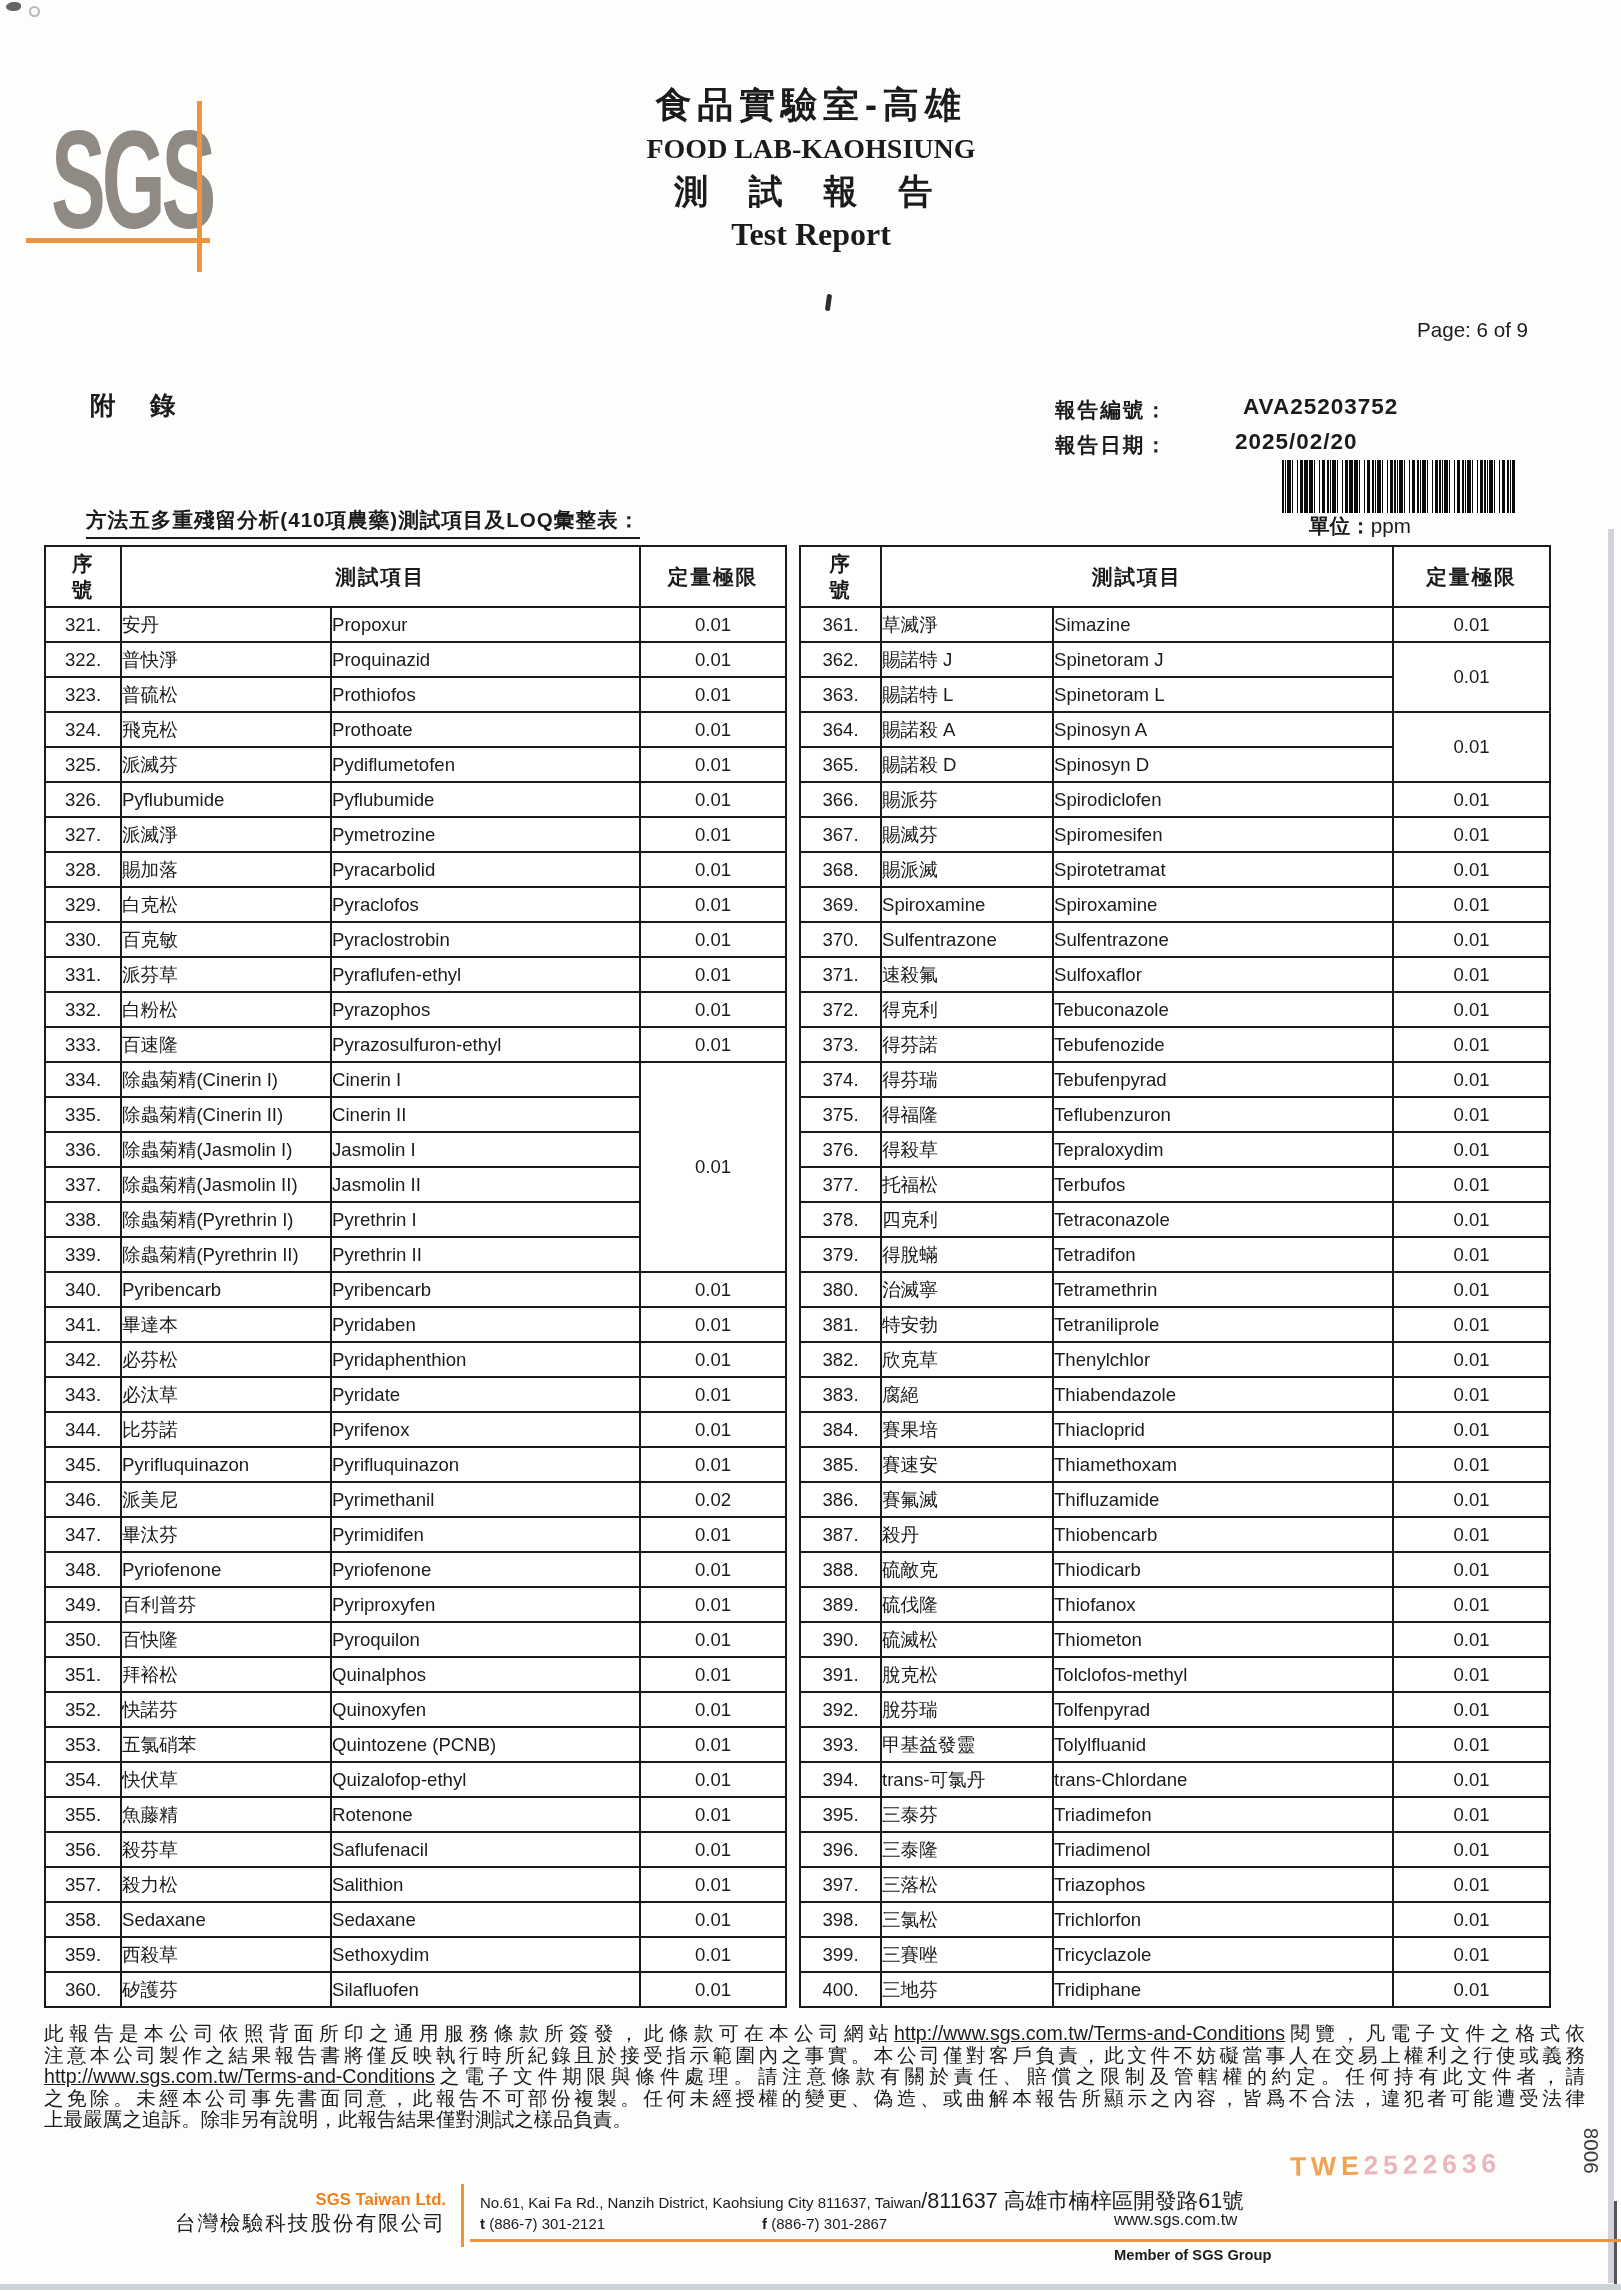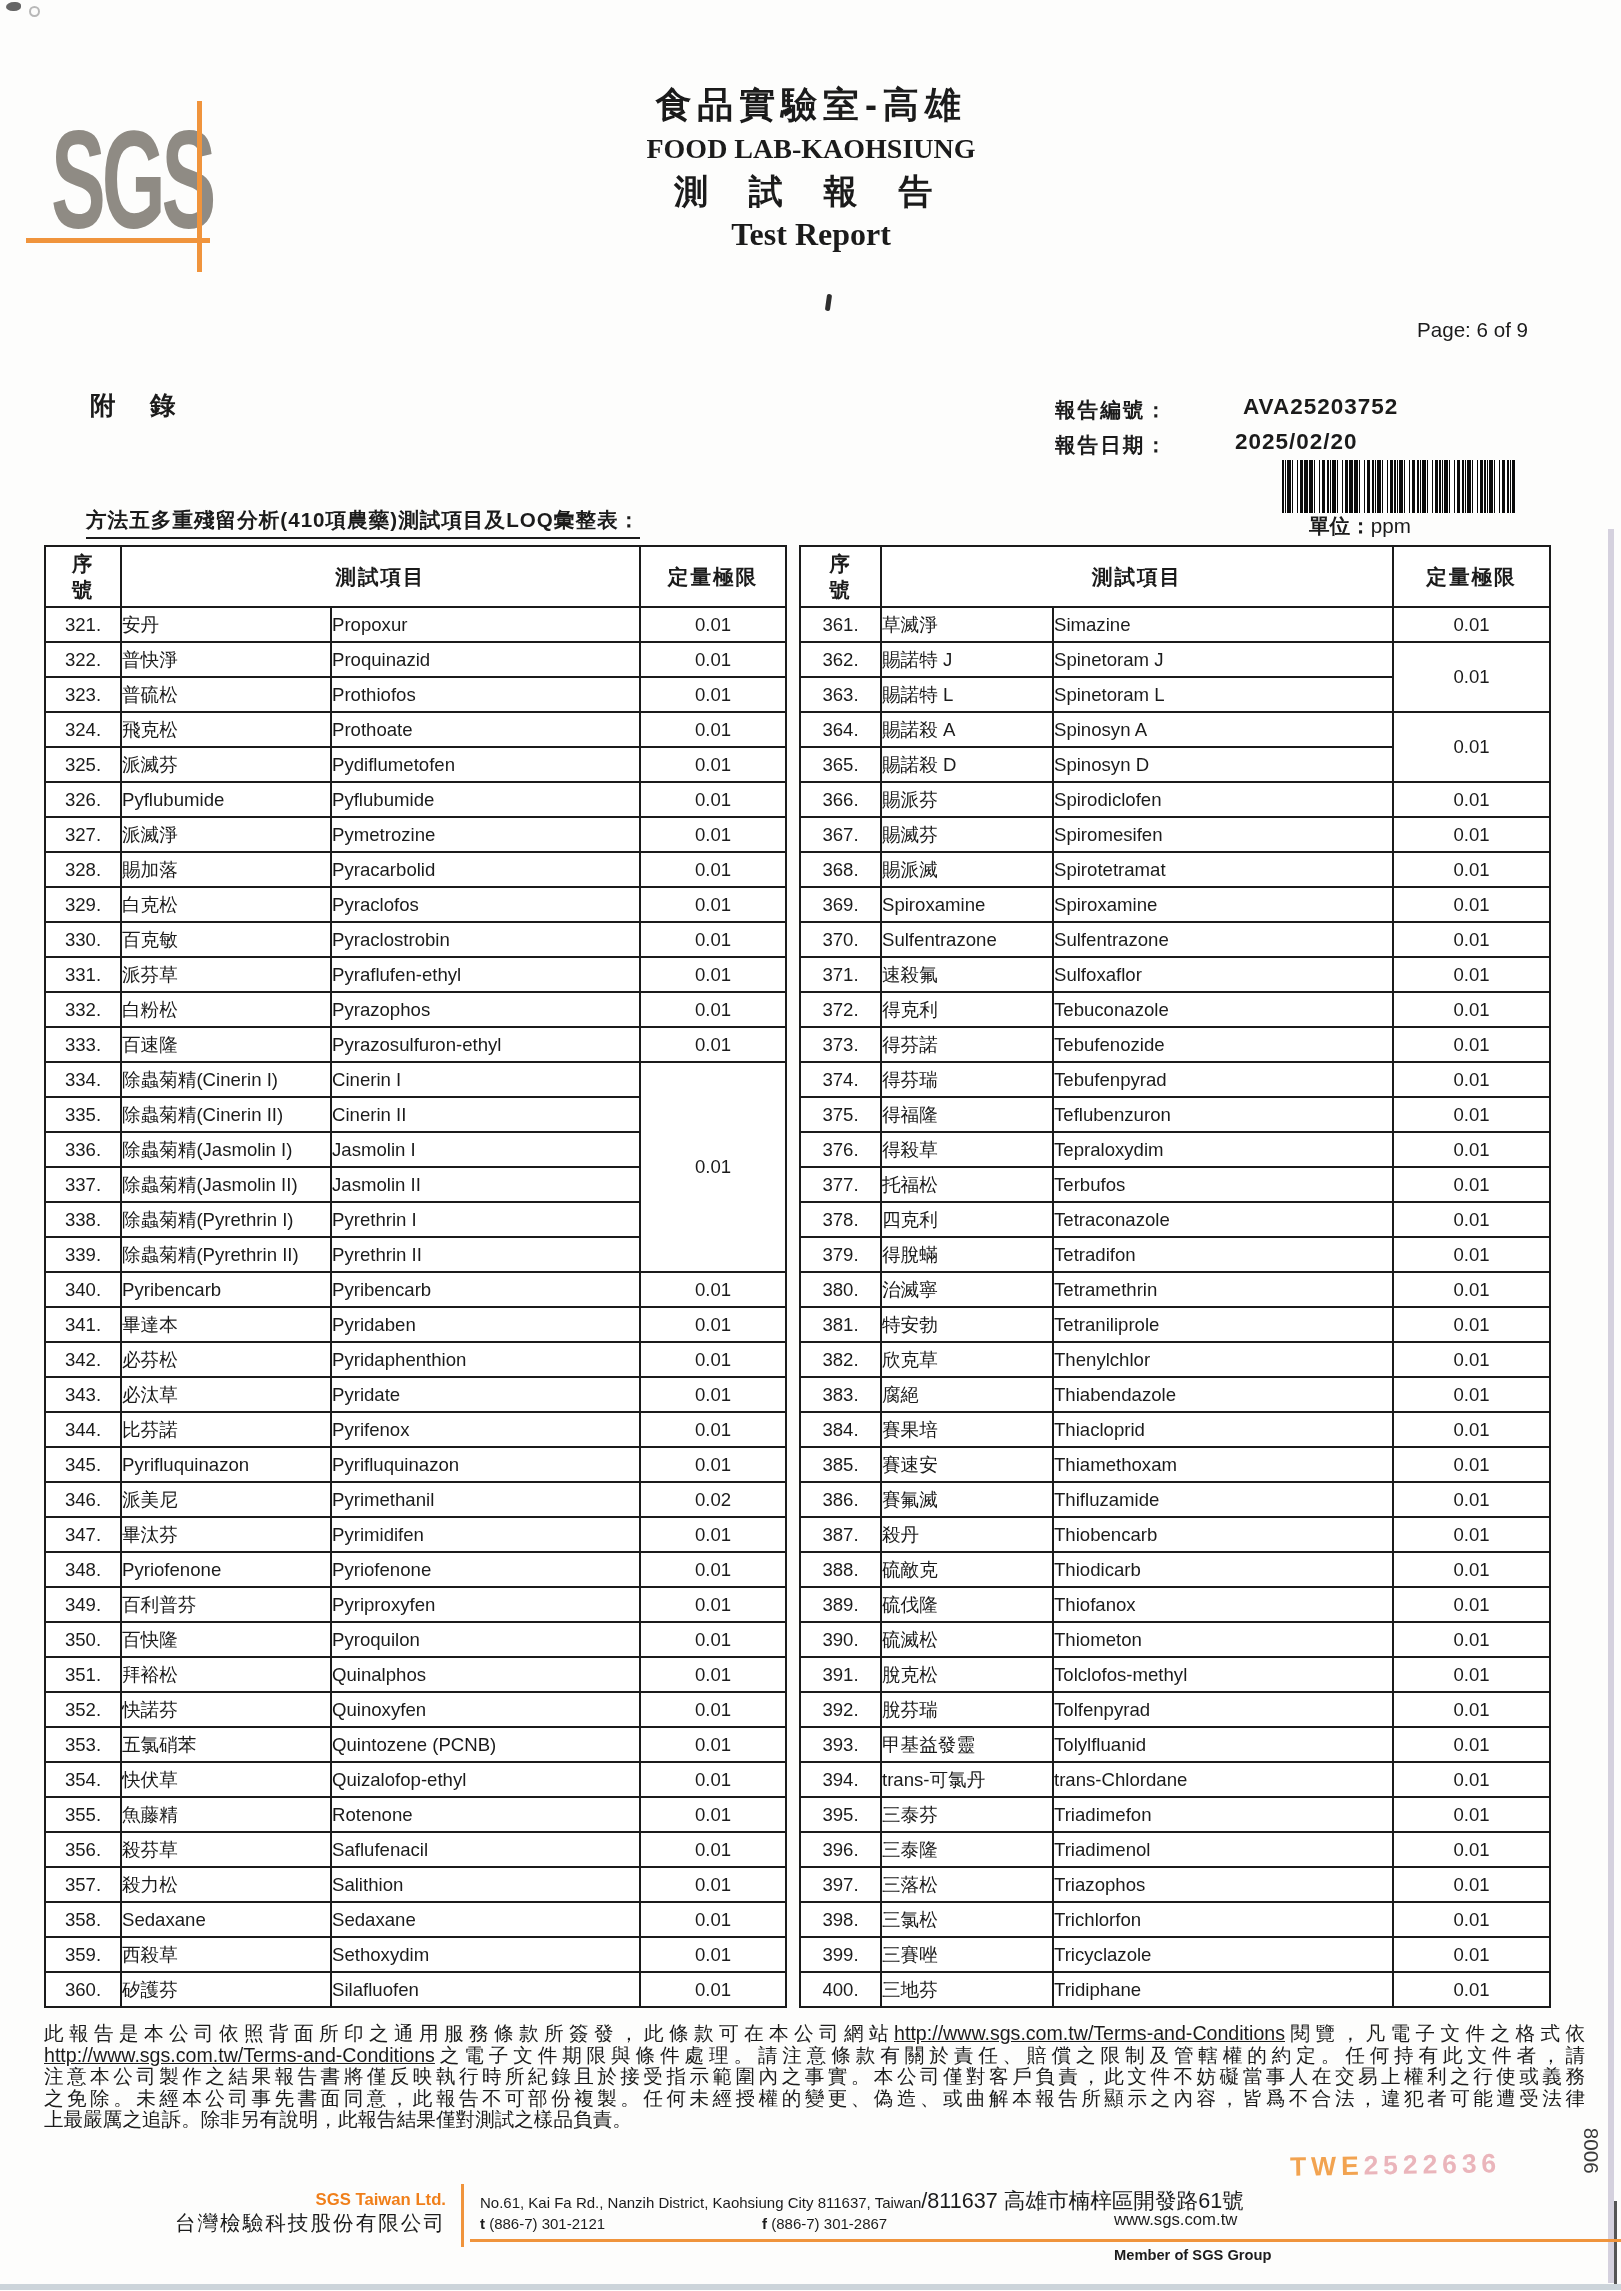--- a/index.html
+++ b/index.html
@@ -623,22 +623,22 @@
           <td class="no">400.</td>
           <td class="zh">三地芬</td>
           <td class="en">Tridiphane</td>
           <td class="loq">0.01</td>
         </tr>
       </tbody>
   </table>
 
   <div class="footer-para" id="footer-para">
       <div class="fline"><span>此報告是本公司依照背面所印之通用服務條款所簽發，此條款可在本公司網站</span><span class="u">http://www.sgs.com.tw/Terms-and-Conditions</span><span>閱覽，凡電子文件之格式依</span></div>
+      <div class="fline"><span>注意本公司製作之結果報告書將僅反映執行時所紀錄且於接受指示範圍內之事實。本公司僅對客戶負責，此文件不妨礙當事人在交易上權利之行使或義務</span></div>
       <div class="fline"><span class="u">http://www.sgs.com.tw/Terms-and-Conditions</span><span>之電子文件期限與條件處理。請注意條款有關於責任、賠償之限制及管轄權的約定。任何持有此文件者，請</span></div>
-      <div class="fline"><span>注意本公司製作之結果報告書將僅反映執行時所紀錄且於接受指示範圍內之事實。本公司僅對客戶負責，此文件不妨礙當事人在交易上權利之行使或義務</span></div>
       <div class="fline"><span>之免除。未經本公司事先書面同意，此報告不可部份複製。任何未經授權的變更、偽造、或曲解本報告所顯示之內容，皆爲不合法，違犯者可能遭受法律</span></div>
       <div class="fline"><span>上最嚴厲之追訴。除非另有說明，此報告結果僅對測試之樣品負責。</span></div>
     </div>
 
   <div class="stamp"><span class="pfx">TWE</span><span class="dig">2522636</span></div>
   <div class="side-num"><span>8006</span></div>
 
   <div class="co-en">SGS Taiwan Ltd.</div>
   <div class="co-zh">台灣檢驗科技股份有限公司</div>
   <div class="co-divider"></div>

